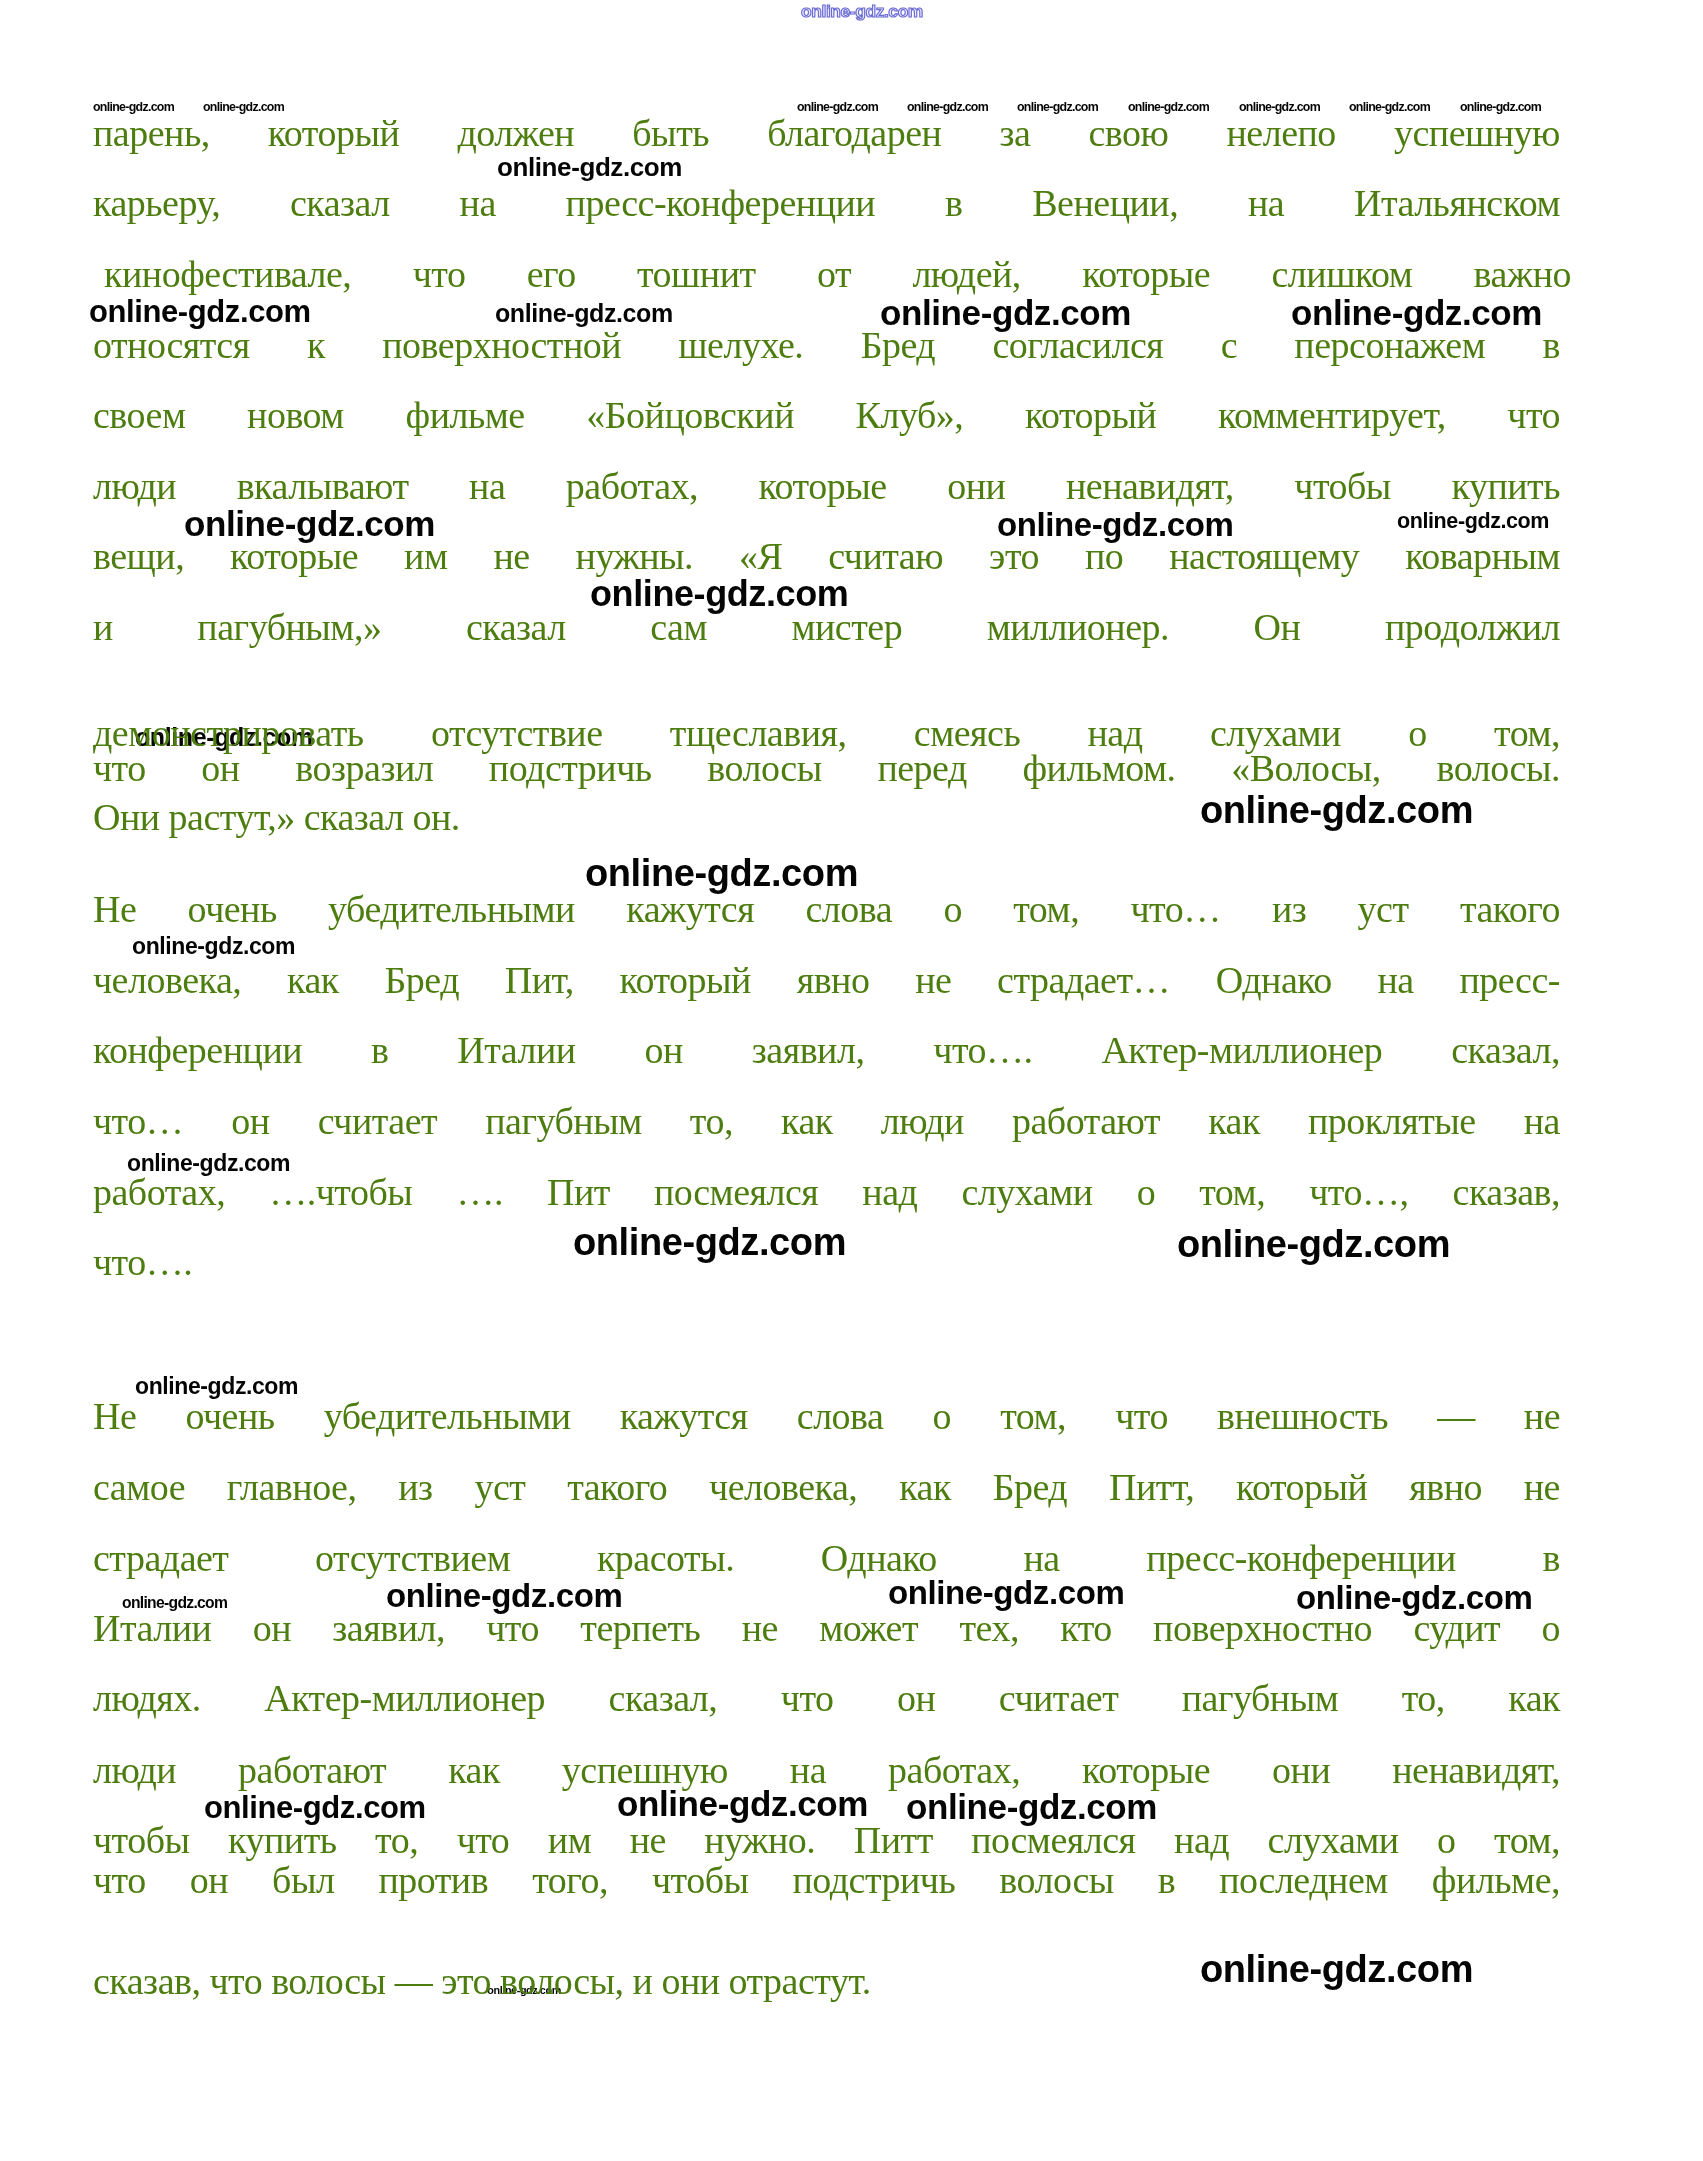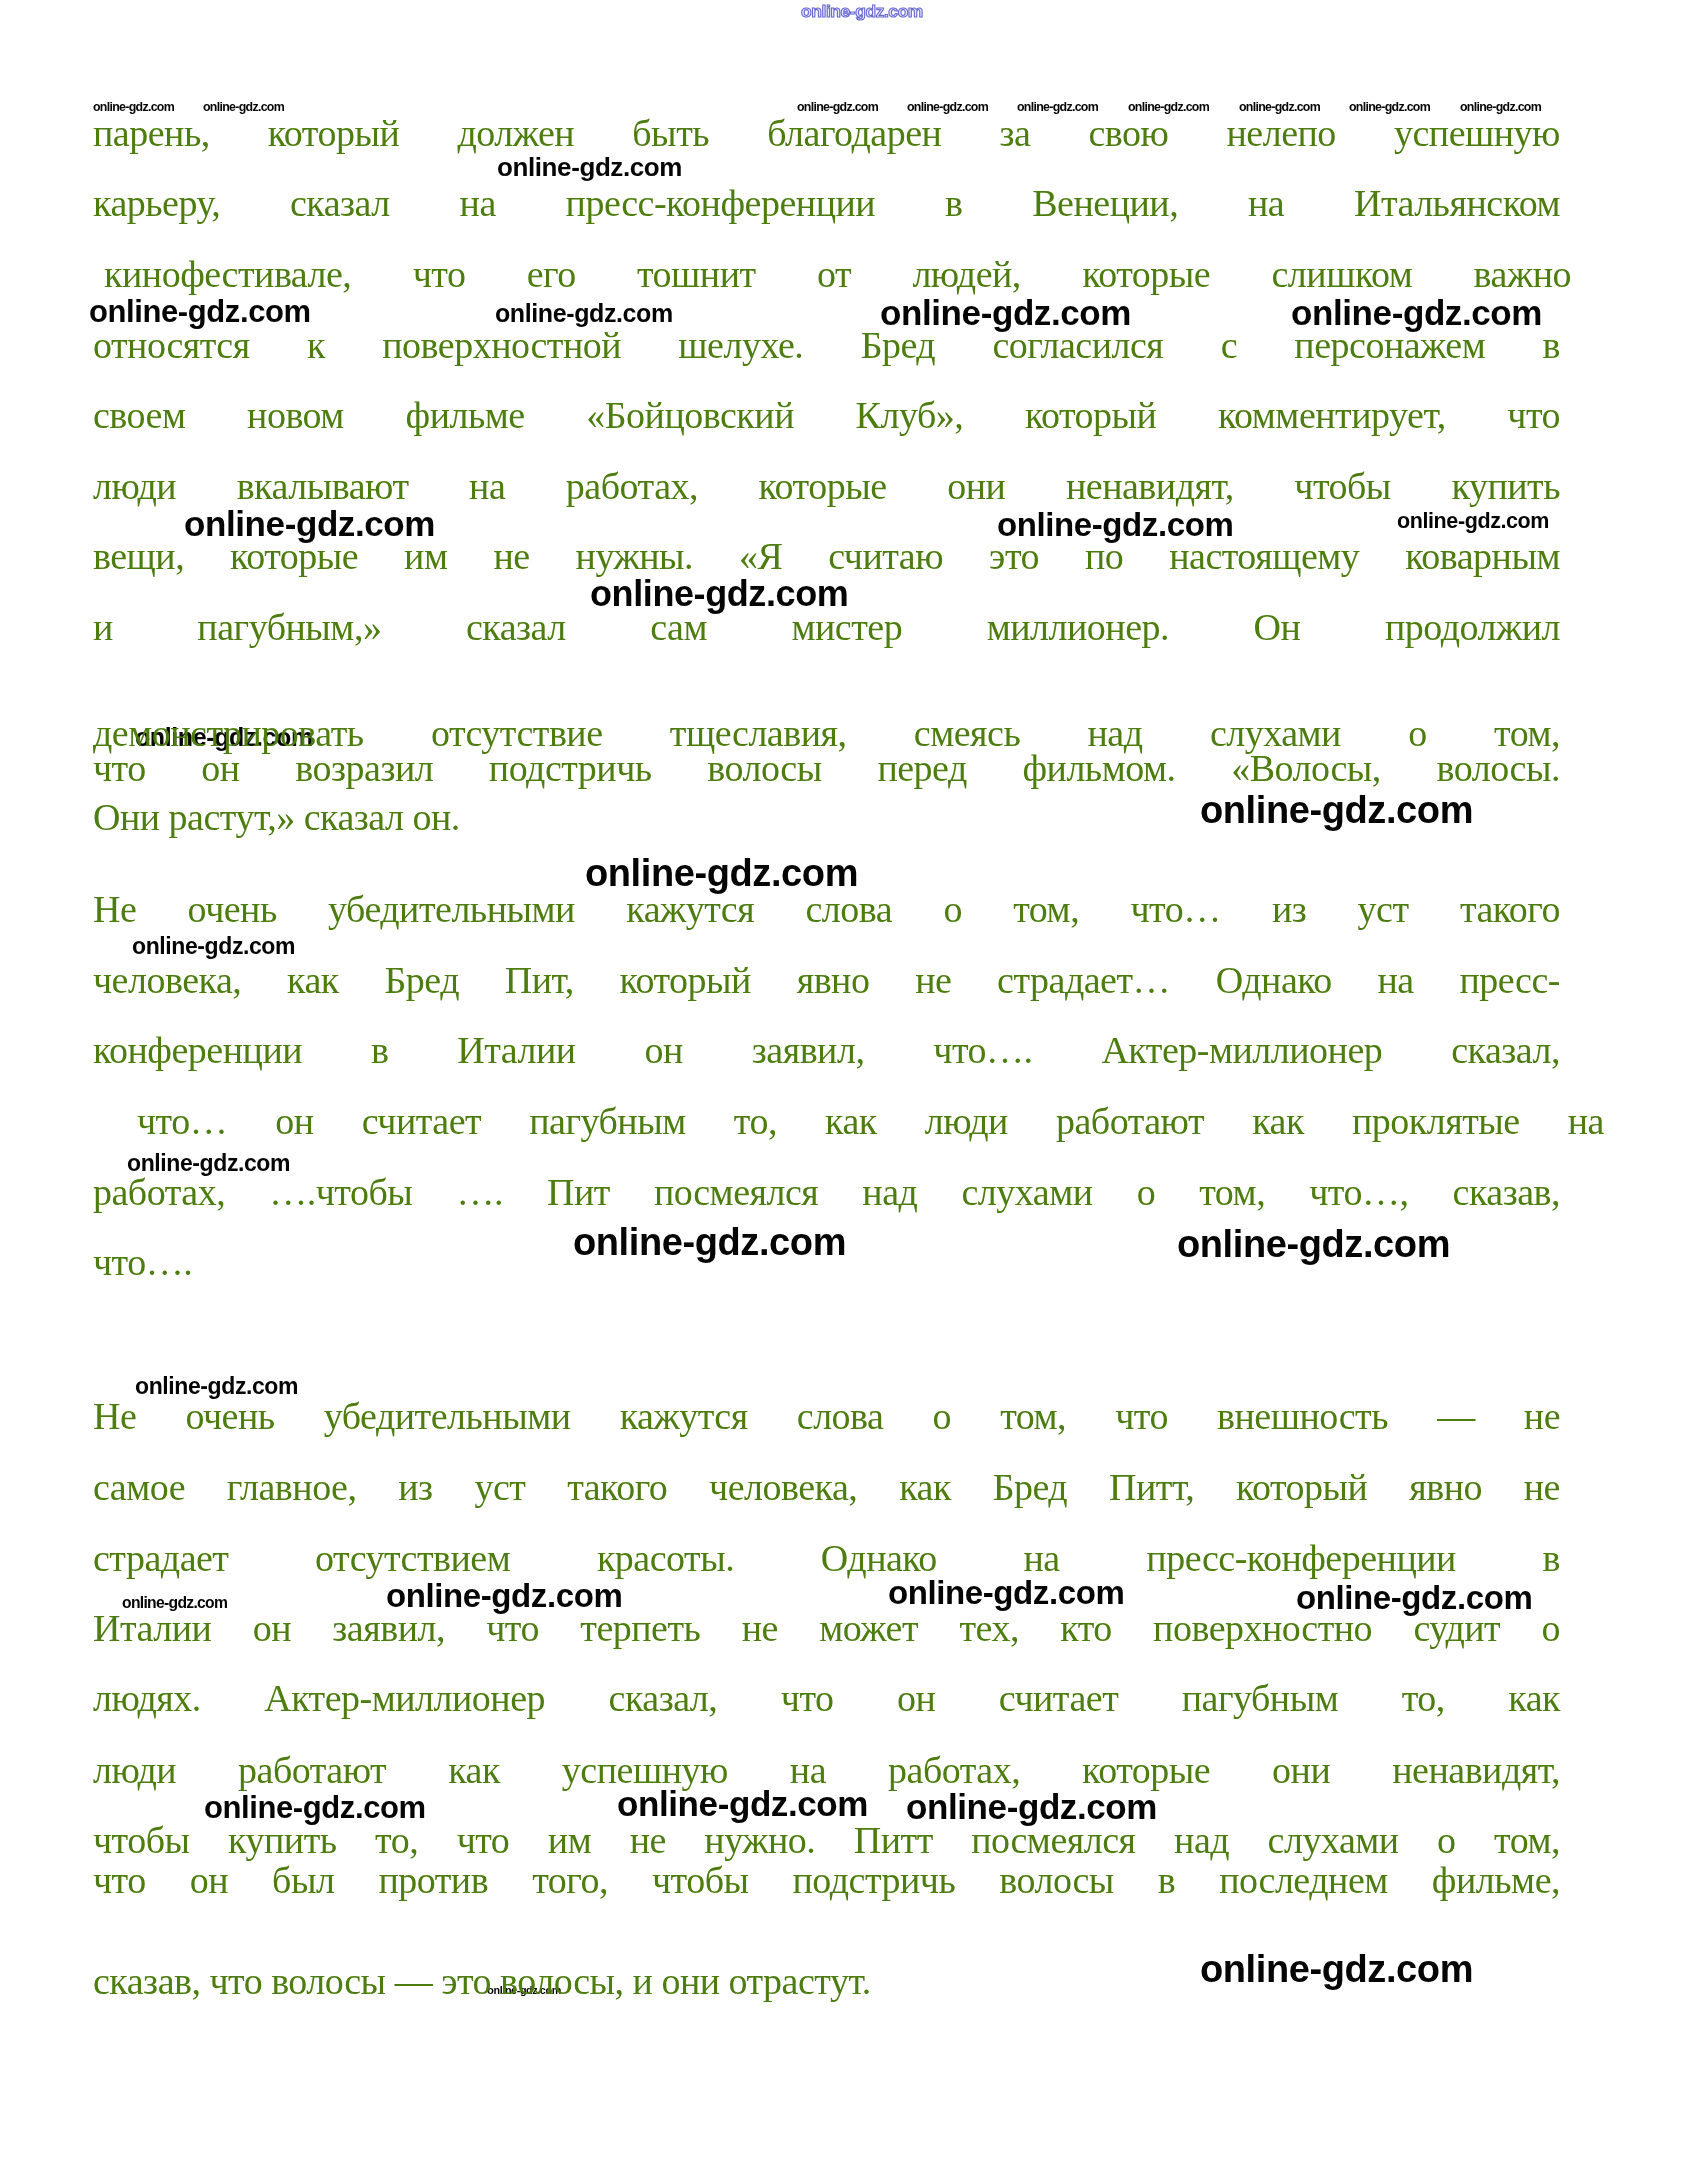--- a/index.html
+++ b/index.html
@@ -98,21 +98,21 @@
       <div class="text-line" style="top: 394px;">своем новом фильме «Бойцовский Клуб», который комментирует, что</div>
       <div class="text-line" style="top: 465px;">люди вкалывают на работах, которые они ненавидят, чтобы купить</div>
       <div class="text-line" style="top: 535px;">вещи, которые им не нужны. «Я считаю это по настоящему коварным</div>
       <div class="text-line" style="top: 606px;">и пагубным,» сказал сам мистер миллионер. Он продолжил</div>
       <div class="text-line" style="top: 676px; margin-top: 36px;">демонстрировать отсутствие тщеславия, смеясь над слухами о том,</div>
       <div class="text-line" style="top: 747px;">что он возразил подстричь волосы перед фильмом. «Волосы, волосы.</div>
       <div class="text-line last" style="top: 796px;">Они растут,» сказал он.</div>
       <div class="text-line" style="top: 888px;">Не очень убедительными кажутся слова о том, что… из уст такого</div>
       <div class="text-line" style="top: 959px;">человека, как Бред Пит, который явно не страдает… Однако на пресс-</div>
       <div class="text-line" style="top: 1029px;">конференции в Италии он заявил, что…. Актер-миллионер сказал,</div>
-      <div class="text-line" style="top: 1100px; margin-left: 44px;">что… он считает пагубным то, как люди работают как проклятые на</div>
+      <div class="text-line" style="top: 1100px;">что… он считает пагубным то, как люди работают как проклятые на</div>
       <div class="text-line" style="top: 1171px;">работах, ….чтобы …. Пит посмеялся над слухами о том, что…, сказав,</div>
       <div class="text-line last" style="top: 1241px;">что….</div>
       <div class="text-line" style="top: 1395px;">Не очень убедительными кажутся слова о том, что внешность — не</div>
       <div class="text-line" style="top: 1466px;">самое главное, из уст такого человека, как Бред Питт, который явно не</div>
       <div class="text-line" style="top: 1537px;">страдает отсутствием красоты. Однако на пресс-конференции в</div>
       <div class="text-line" style="top: 1607px;">Италии он заявил, что терпеть не может тех, кто поверхностно судит о</div>
       <div class="text-line" style="top: 1677px;">людях. Актер-миллионер сказал, что он считает пагубным то, как</div>
       <div class="text-line" style="top: 1749px;">люди работают как успешную на работах, которые они ненавидят,</div>
       <div class="text-line" style="top: 1819px;">чтобы купить то, что им не нужно. Питт посмеялся над слухами о том,</div>
       <div class="text-line" style="top: 1859px;">что он был против того, чтобы подстричь волосы в последнем фильме,</div>

